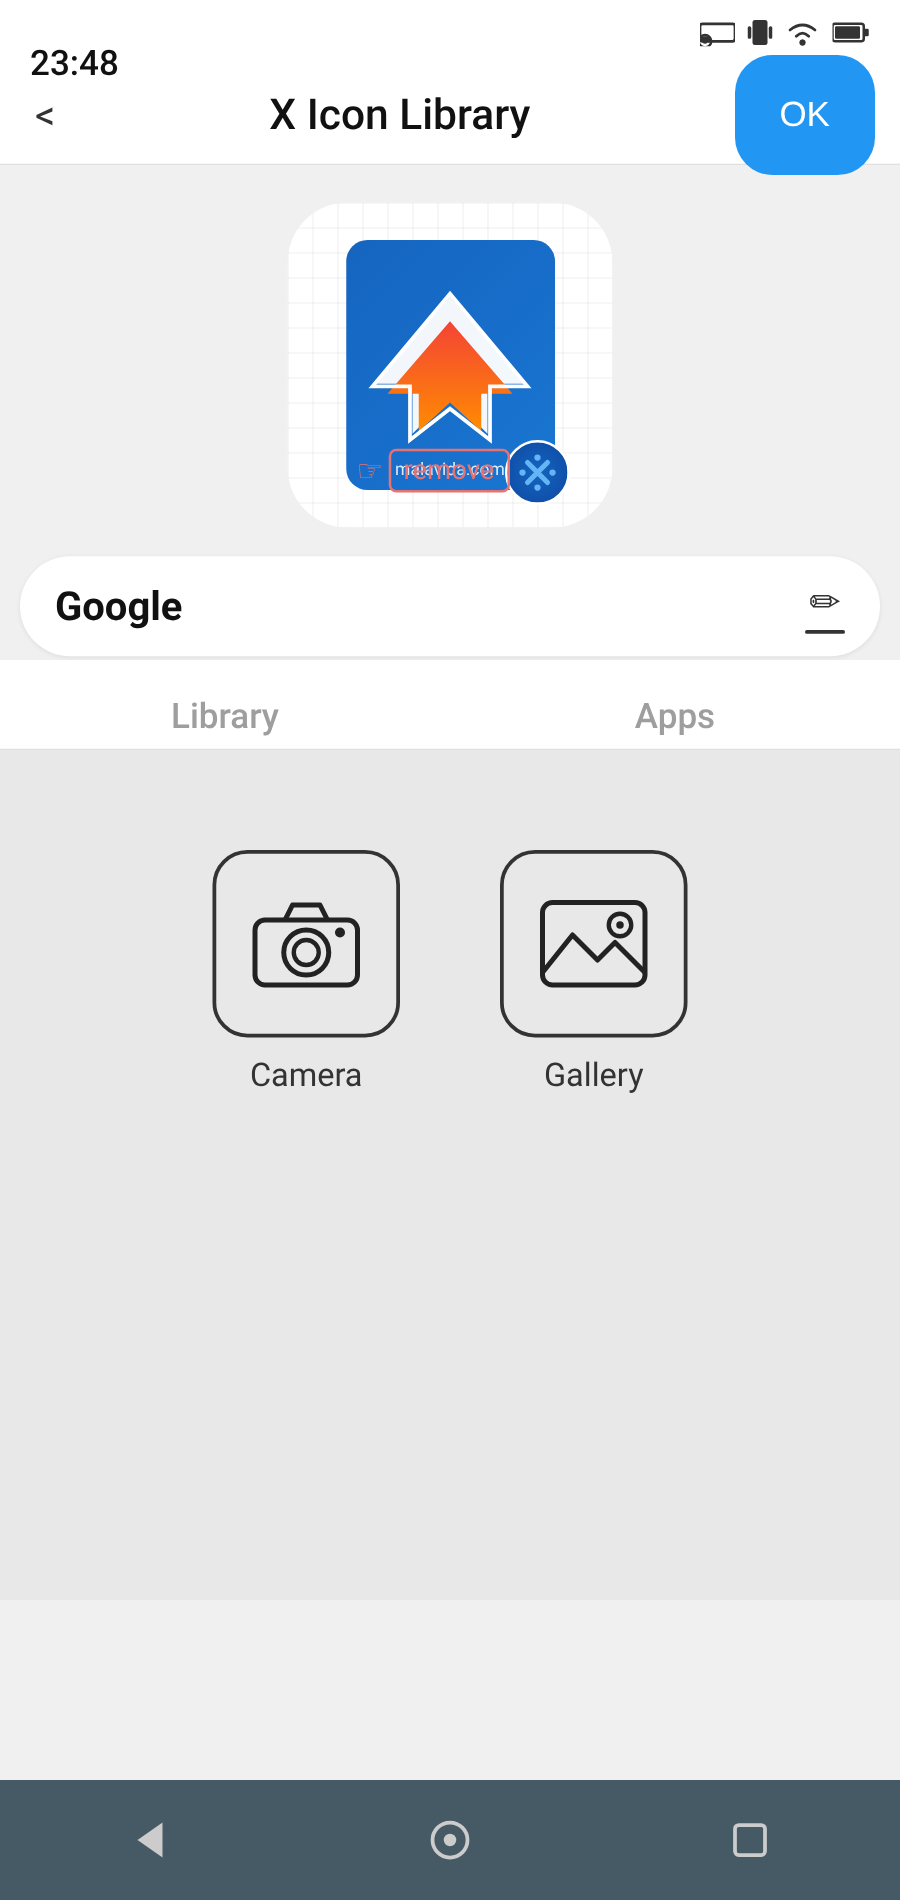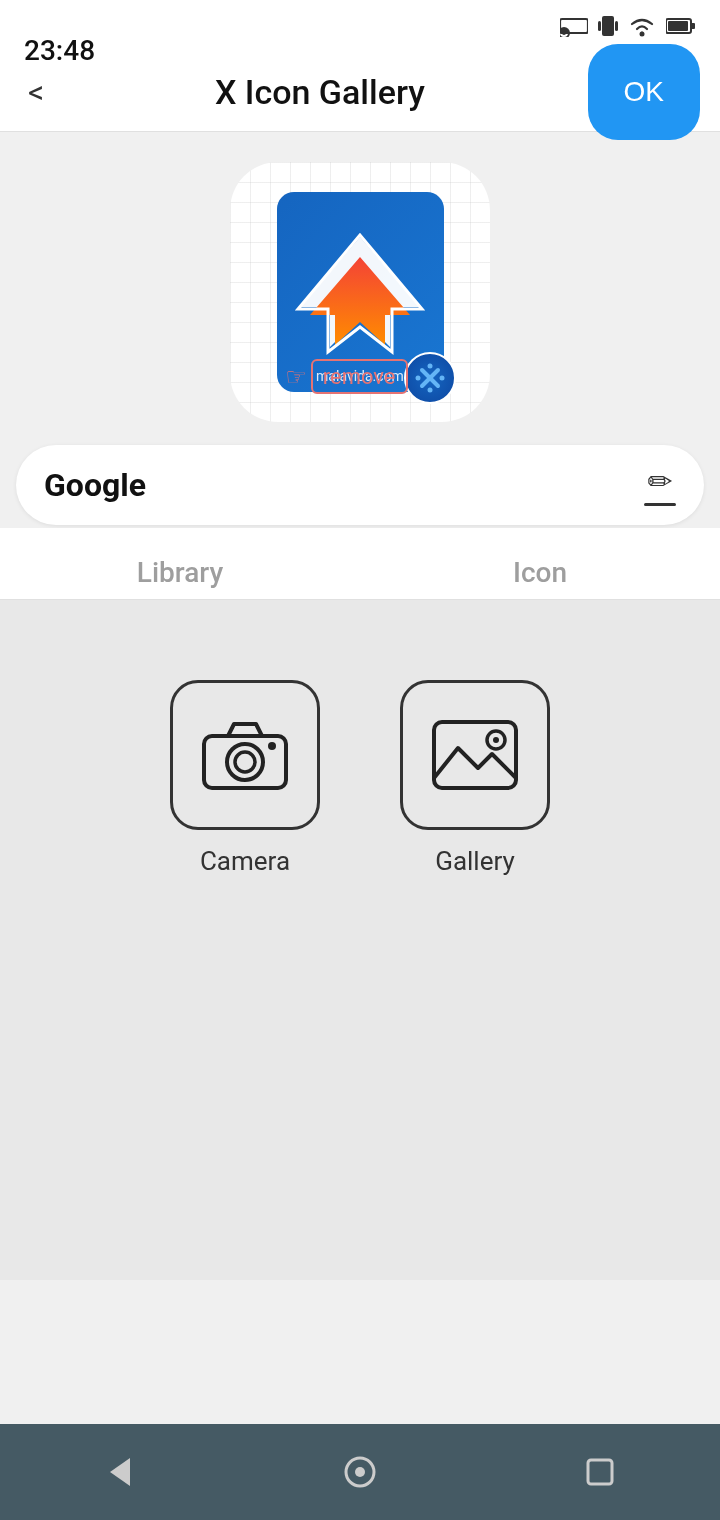--- a/index.html
+++ b/index.html
@@ -315,21 +315,21 @@
     <svg width="30" height="18" viewBox="0 0 30 18">
       <rect x="0" y="2" width="25" height="14" rx="2" fill="none" stroke="#333" stroke-width="2"></rect>
       <rect x="25" y="6" width="4" height="6" rx="1" fill="#333"></rect>
       <rect x="2" y="4" width="20" height="10" rx="1" fill="#333"></rect>
     </svg>
   </div>
 </div>
 
 <div class="app-bar">
   <span class="back-btn">&lt;</span>
-  <span class="app-bar-title">X Icon Gallery</span>
+  <span class="app-bar-title">X Icon Library</span>
   <button class="ok-btn">OK</button>
 </div>
 
 <div class="icon-preview-section">
   <div class="icon-frame">
     <div class="app-icon-inner">
 
       <svg width="160" height="130" viewBox="0 0 160 130">
 
         <polygon points="80,10 20,80 50,80 50,120 80,90 110,120 110,80 140,80" fill="white" opacity="0.95"></polygon>
@@ -378,21 +378,21 @@
     <span class="edit-pencil">✏</span>
     <div class="edit-underline"></div>
   </div>
 </div>
 
 <div class="tabs-bar">
   <div class="tab-item">
     <span class="tab-label inactive">Library</span>
   </div>
   <div class="tab-item">
-    <span class="tab-label inactive">Icon</span>
+    <span class="tab-label inactive">Apps</span>
   </div>
 </div>
 
 <div class="photo-content">
   <div class="photo-options">
 
     <div class="photo-option">
       <div class="photo-option-icon-wrap">
         <svg width="90" height="74" viewBox="0 0 90 74">
           <rect x="4" y="18" width="82" height="52" rx="8" fill="none" stroke="#222" stroke-width="4"></rect>

